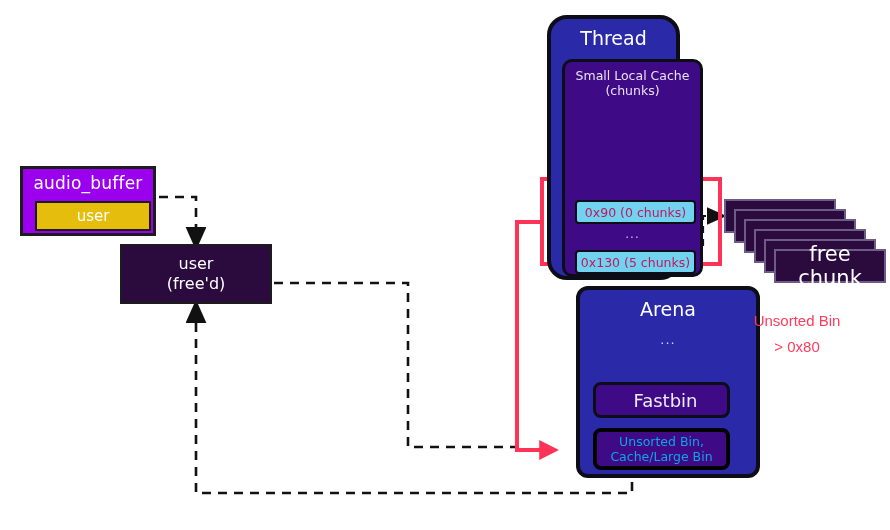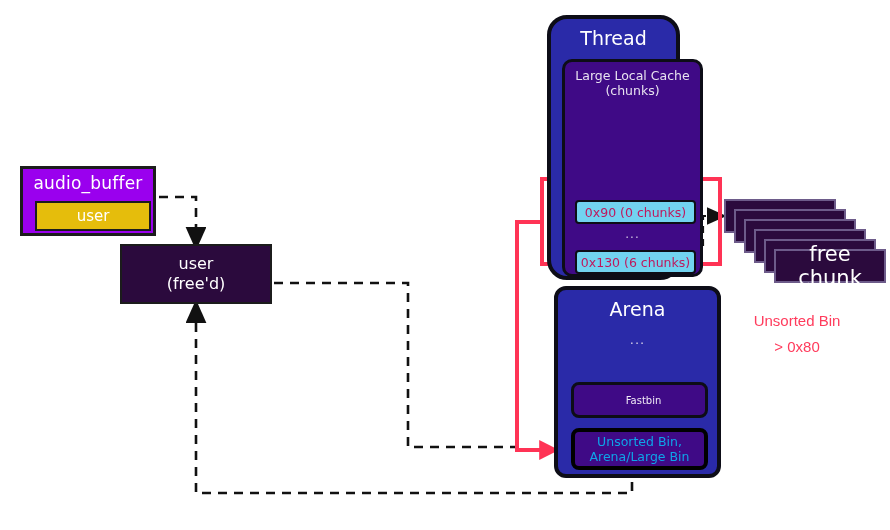--- a/index.html
+++ b/index.html
@@ -59,31 +59,31 @@
   }
   #bin-0x90{top:138px;}
   #bin-0x130{top:188px;}
   .dots{position:absolute;left:0;right:0;text-align:center;color:#cfc6e0;
         font-size:12px;letter-spacing:1px;}
   #dots-1{top:165px;}
   #dots-2{top:216px;}
 
   
   #arena{
-    left:554px;top:286px;width:167px;height:192px;
+    left:576px;top:286px;width:184px;height:192px;
     background:#2a2aa8;border:4px solid #0d0d17;border-radius:12px;
     padding-top:6px;
   }
   #arena .title{font-size:19px;line-height:26px;}
   #arena-dots{position:absolute;left:0;right:0;top:42px;text-align:center;
     color:#d4cfe6;font-size:13px;letter-spacing:1px;}
   #fastbin{
     position:absolute;left:13px;top:92px;width:137px;height:36px;
     background:#3f0a86;border:3px solid #0d0d17;border-radius:8px;
-    color:#efeaf6;font-size:10px;box-sizing:border-box;padding-left:8px;
+    color:#efeaf6;font-size:18px;box-sizing:border-box;padding-left:8px;
   }
   #unsorted-bin{
     position:absolute;left:13px;top:138px;width:137px;height:42px;
     background:#3f0a86;border:4px solid #000000;border-radius:8px;
     color:#0ea5e9;font-size:12.5px;line-height:15px;box-sizing:border-box;
     flex-direction:column;
   }
 
   
   .fchunk{
@@ -143,43 +143,43 @@
   <div class="node" id="user-freed">
     <div>user</div>
     <div>(free'd)</div>
   </div>
 
   <div class="node" id="thread">
     <div class="title">Thread</div>
 
     <div id="tcache">
       <div class="tc-title">
-        <div>Large Local Cache</div>
+        <div>Small Local Cache</div>
         <div>(chunks)</div>
       </div>
 
       <div class="chunkbin ctr" id="bin-0x90">0x90 (0 chunks)</div>
 
       <div class="dots" id="dots-1">...</div>
 
-      <div class="chunkbin ctr" id="bin-0x130">0x130 (6 chunks)</div>
+      <div class="chunkbin ctr" id="bin-0x130">0x130 (5 chunks)</div>
 
       <div class="dots" id="dots-2">...</div>
     </div>
   </div>
 
   <div class="node" id="arena">
     <div class="title">Arena</div>
     <div id="arena-dots">...</div>
 
     <div class="ctr" id="fastbin">Fastbin</div>
 
     <div class="ctr" id="unsorted-bin">
       <div>Unsorted Bin,</div>
-      <div>Arena/Large Bin</div>
+      <div>Cache/Large Bin</div>
     </div>
   </div>
 
   <div class="fchunk" style="left:724px;top:199px;"></div>
   <div class="fchunk" style="left:734px;top:209px;"></div>
   <div class="fchunk" style="left:744px;top:219px;"></div>
   <div class="fchunk" style="left:754px;top:229px;"></div>
   <div class="fchunk" style="left:764px;top:239px;"></div>
   <div class="fchunk ctr" style="left:774px;top:249px;" id="free-chunk-label">free chunk</div>
 

